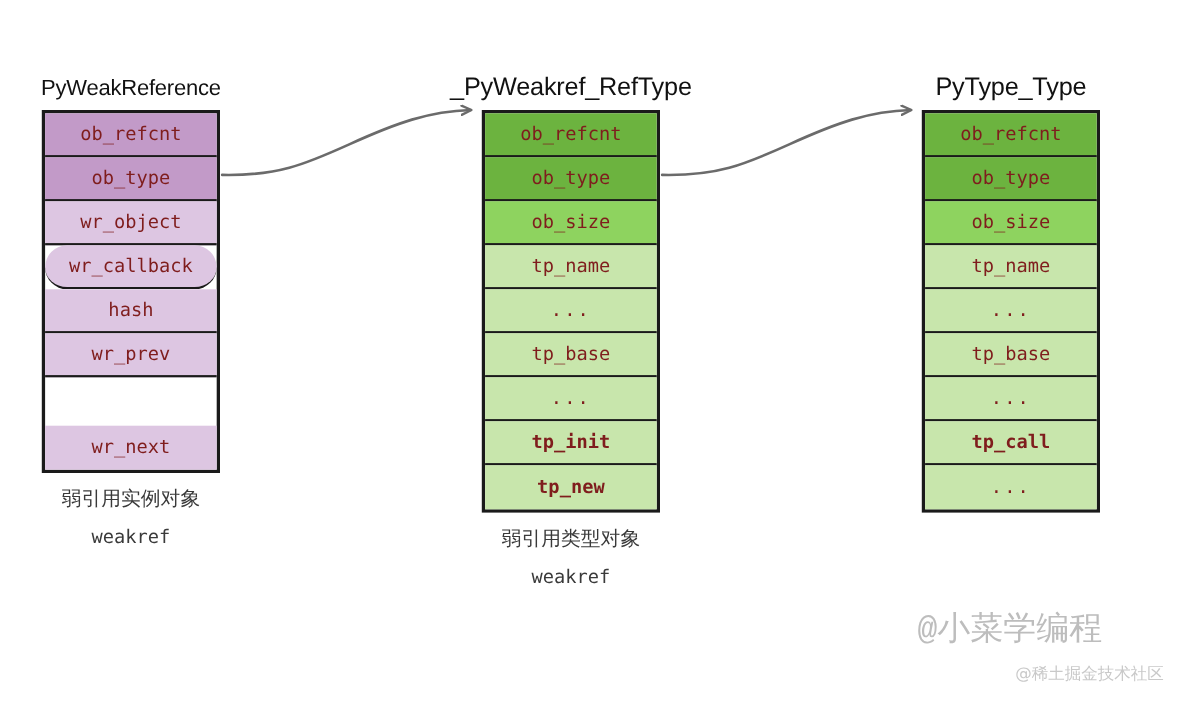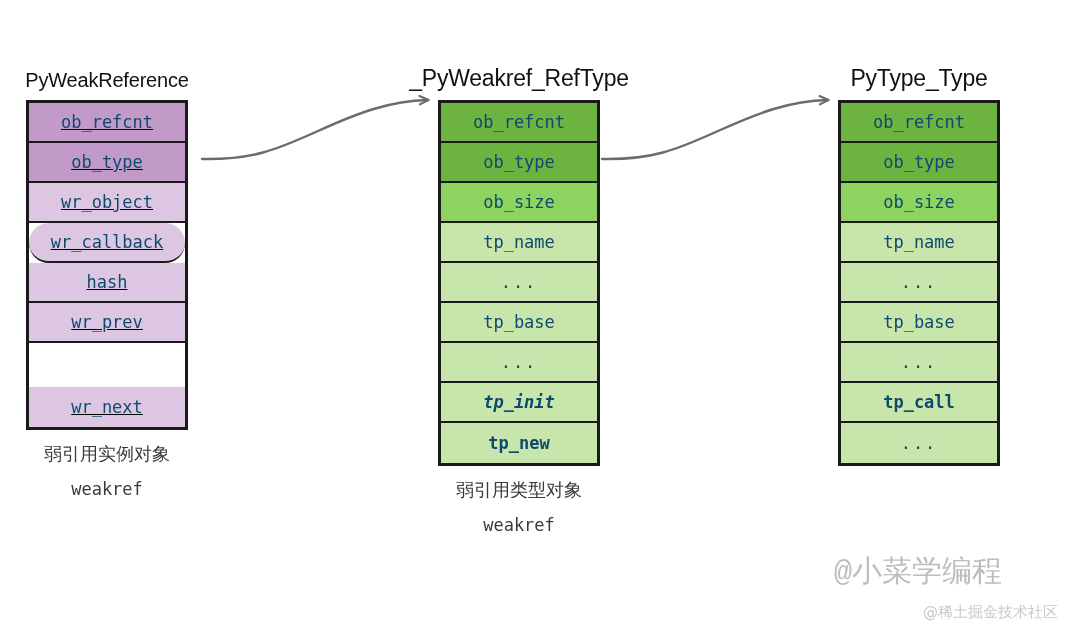--- a/index.html
+++ b/index.html
@@ -59,21 +59,21 @@
 
   .row {
     height: 40px;
     box-sizing: border-box;
     border-bottom: 2px solid #1a1a1a;
     display: flex;
     align-items: center;
     justify-content: center;
     font-family: "DejaVu Sans Mono", "Liberation Mono", monospace;
     font-size: 17px;
-    color: #0c4a6e;
+    color: #7f1d1d;
     letter-spacing: 0px;
   }
   .row:last-child { border-bottom: none; }
   .row.bold { font-weight: bold; }
   .row.dots { letter-spacing: 2px; }
 
   .struct-caption {
     position: absolute;
     top: 100%;
     left: 50%;
@@ -122,21 +122,21 @@
   <svg class="arrows" viewBox="0 0 1080 640" width="1080" height="640" xmlns="http://www.w3.org/2000/svg">
     <defs>
       <marker id="ah" markerWidth="11" markerHeight="11" refX="9.4" refY="5.2" orient="auto" markerUnits="userSpaceOnUse">
         <path d="M1,1 L10,5.2 L1,9.4" fill="none" stroke="#6b6b6b" stroke-width="2.1" stroke-linecap="round" stroke-linejoin="round"></path>
       </marker>
     </defs>
     <path d="M202,159 C252,160 276,150 318,131 C360,112 390,101 428,100" fill="none" stroke="#6b6b6b" stroke-width="2.4" stroke-linecap="round" marker-end="url(#ah)"></path>
     <path d="M602,159 C652,160 676,150 718,131 C760,112 790,101 828,100" fill="none" stroke="#6b6b6b" stroke-width="2.4" stroke-linecap="round" marker-end="url(#ah)"></path>
   </svg>
 
-  <div class="struct" style="left:26px; top:100px;text-decoration:underline;">
+  <div class="struct" style="left:38px; top:100px;">
     <div class="struct-title" style="font-size:20px;">PyWeakReference</div>
     <div class="struct-box">
         <div class="row" style="background: rgb(194, 154, 200);">ob_refcnt</div>
         <div class="row" style="background: rgb(194, 154, 200);">ob_type</div>
         <div class="row" style="background: rgb(221, 198, 226);">wr_object</div>
         <div class="row" style="background: rgb(221, 198, 226); border-radius: 20px;">wr_callback</div>
         <div class="row" style="background: rgb(221, 198, 226);">hash</div>
         <div class="row" style="background: rgb(221, 198, 226);">wr_prev</div>
         <div class="row" style="background: rgb(221, 198, 226); margin-top: 44px;">wr_next</div>
       </div>
@@ -149,21 +149,21 @@
   <div class="struct" style="left:438px; top:100px;">
     <div class="struct-title" style="font-size:23px;">_PyWeakref_RefType</div>
     <div class="struct-box">
         <div class="row" style="background: rgb(108, 179, 63);">ob_refcnt</div>
         <div class="row" style="background: rgb(108, 179, 63);">ob_type</div>
         <div class="row" style="background: rgb(142, 211, 95);">ob_size</div>
         <div class="row" style="background: rgb(200, 230, 172);">tp_name</div>
         <div class="row dots" style="background: rgb(200, 230, 172);">...</div>
         <div class="row" style="background: rgb(200, 230, 172);">tp_base</div>
         <div class="row dots" style="background: rgb(200, 230, 172);">...</div>
-        <div class="row bold" style="background: rgb(200, 230, 172); font-style: italic;">tp_init</div>
+        <div class="row bold" style="background: rgb(200, 230, 172);">tp_init</div>
         <div class="row bold" style="background: rgb(200, 230, 172);">tp_new</div>
       </div>
     <div class="struct-caption">
       <div class="caption-cn">弱引用类型对象</div>
       <div class="caption-en">weakref</div>
     </div>
   </div>
 
   <div class="struct" style="left:838px; top:100px;">
     <div class="struct-title" style="font-size:23px;">PyType_Type</div>

